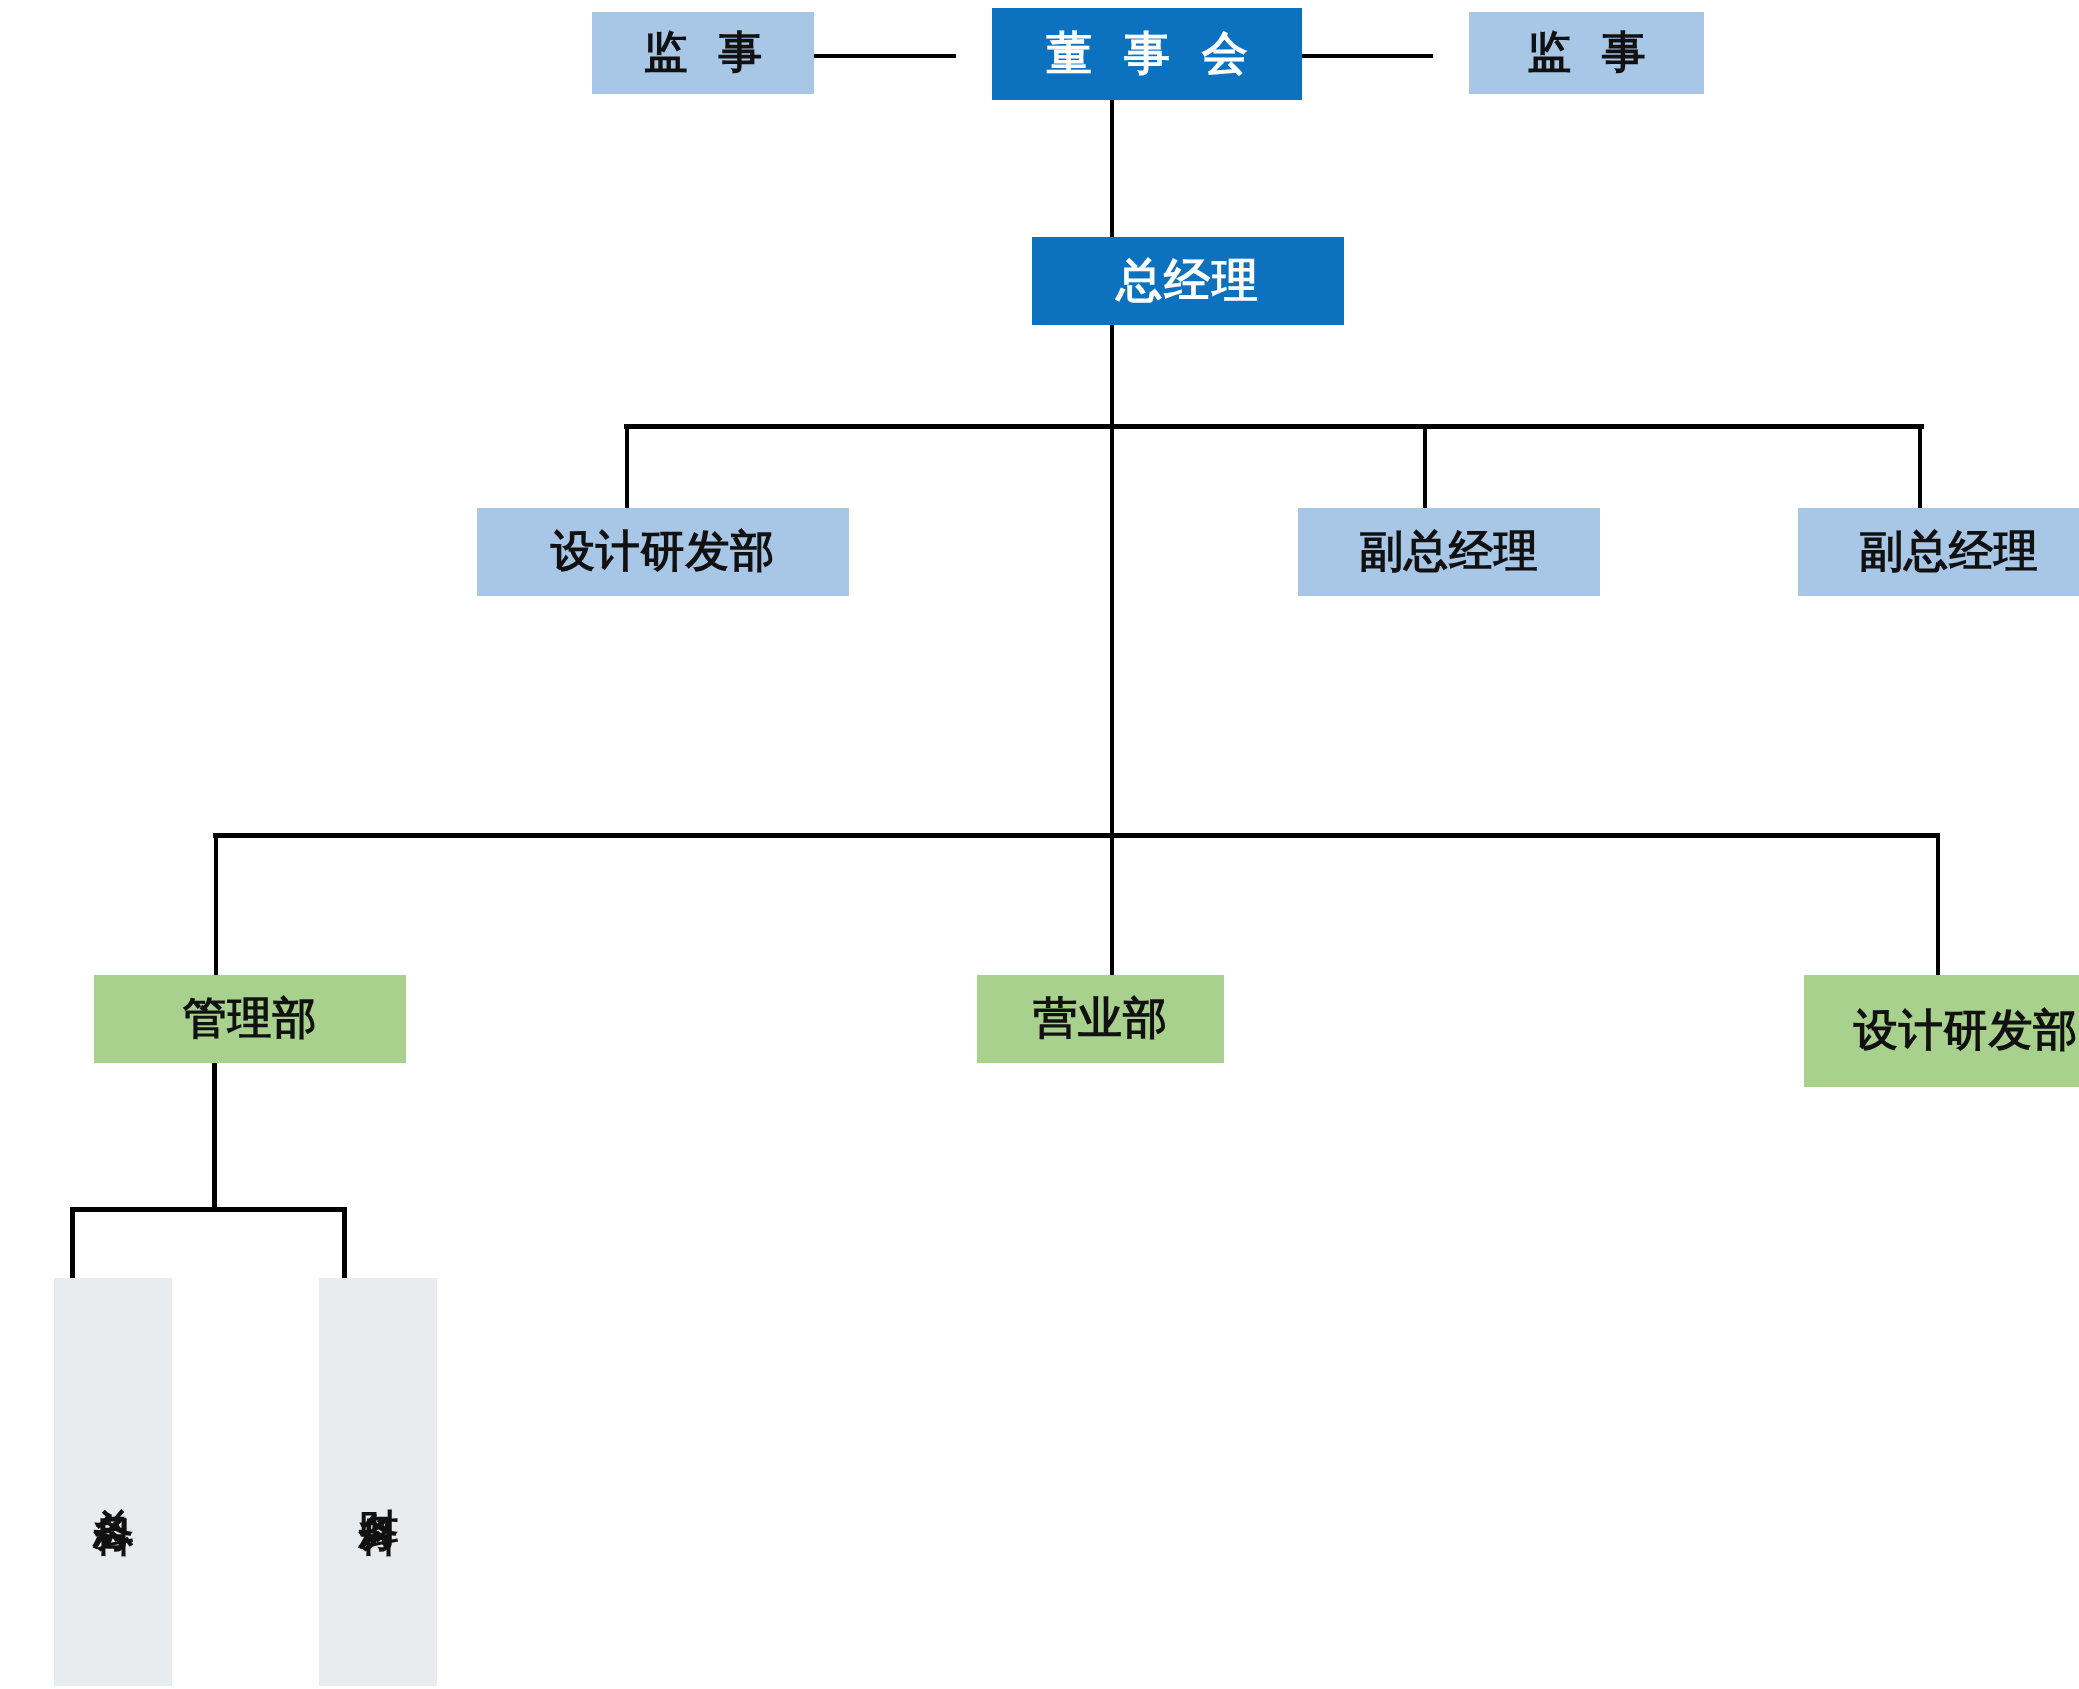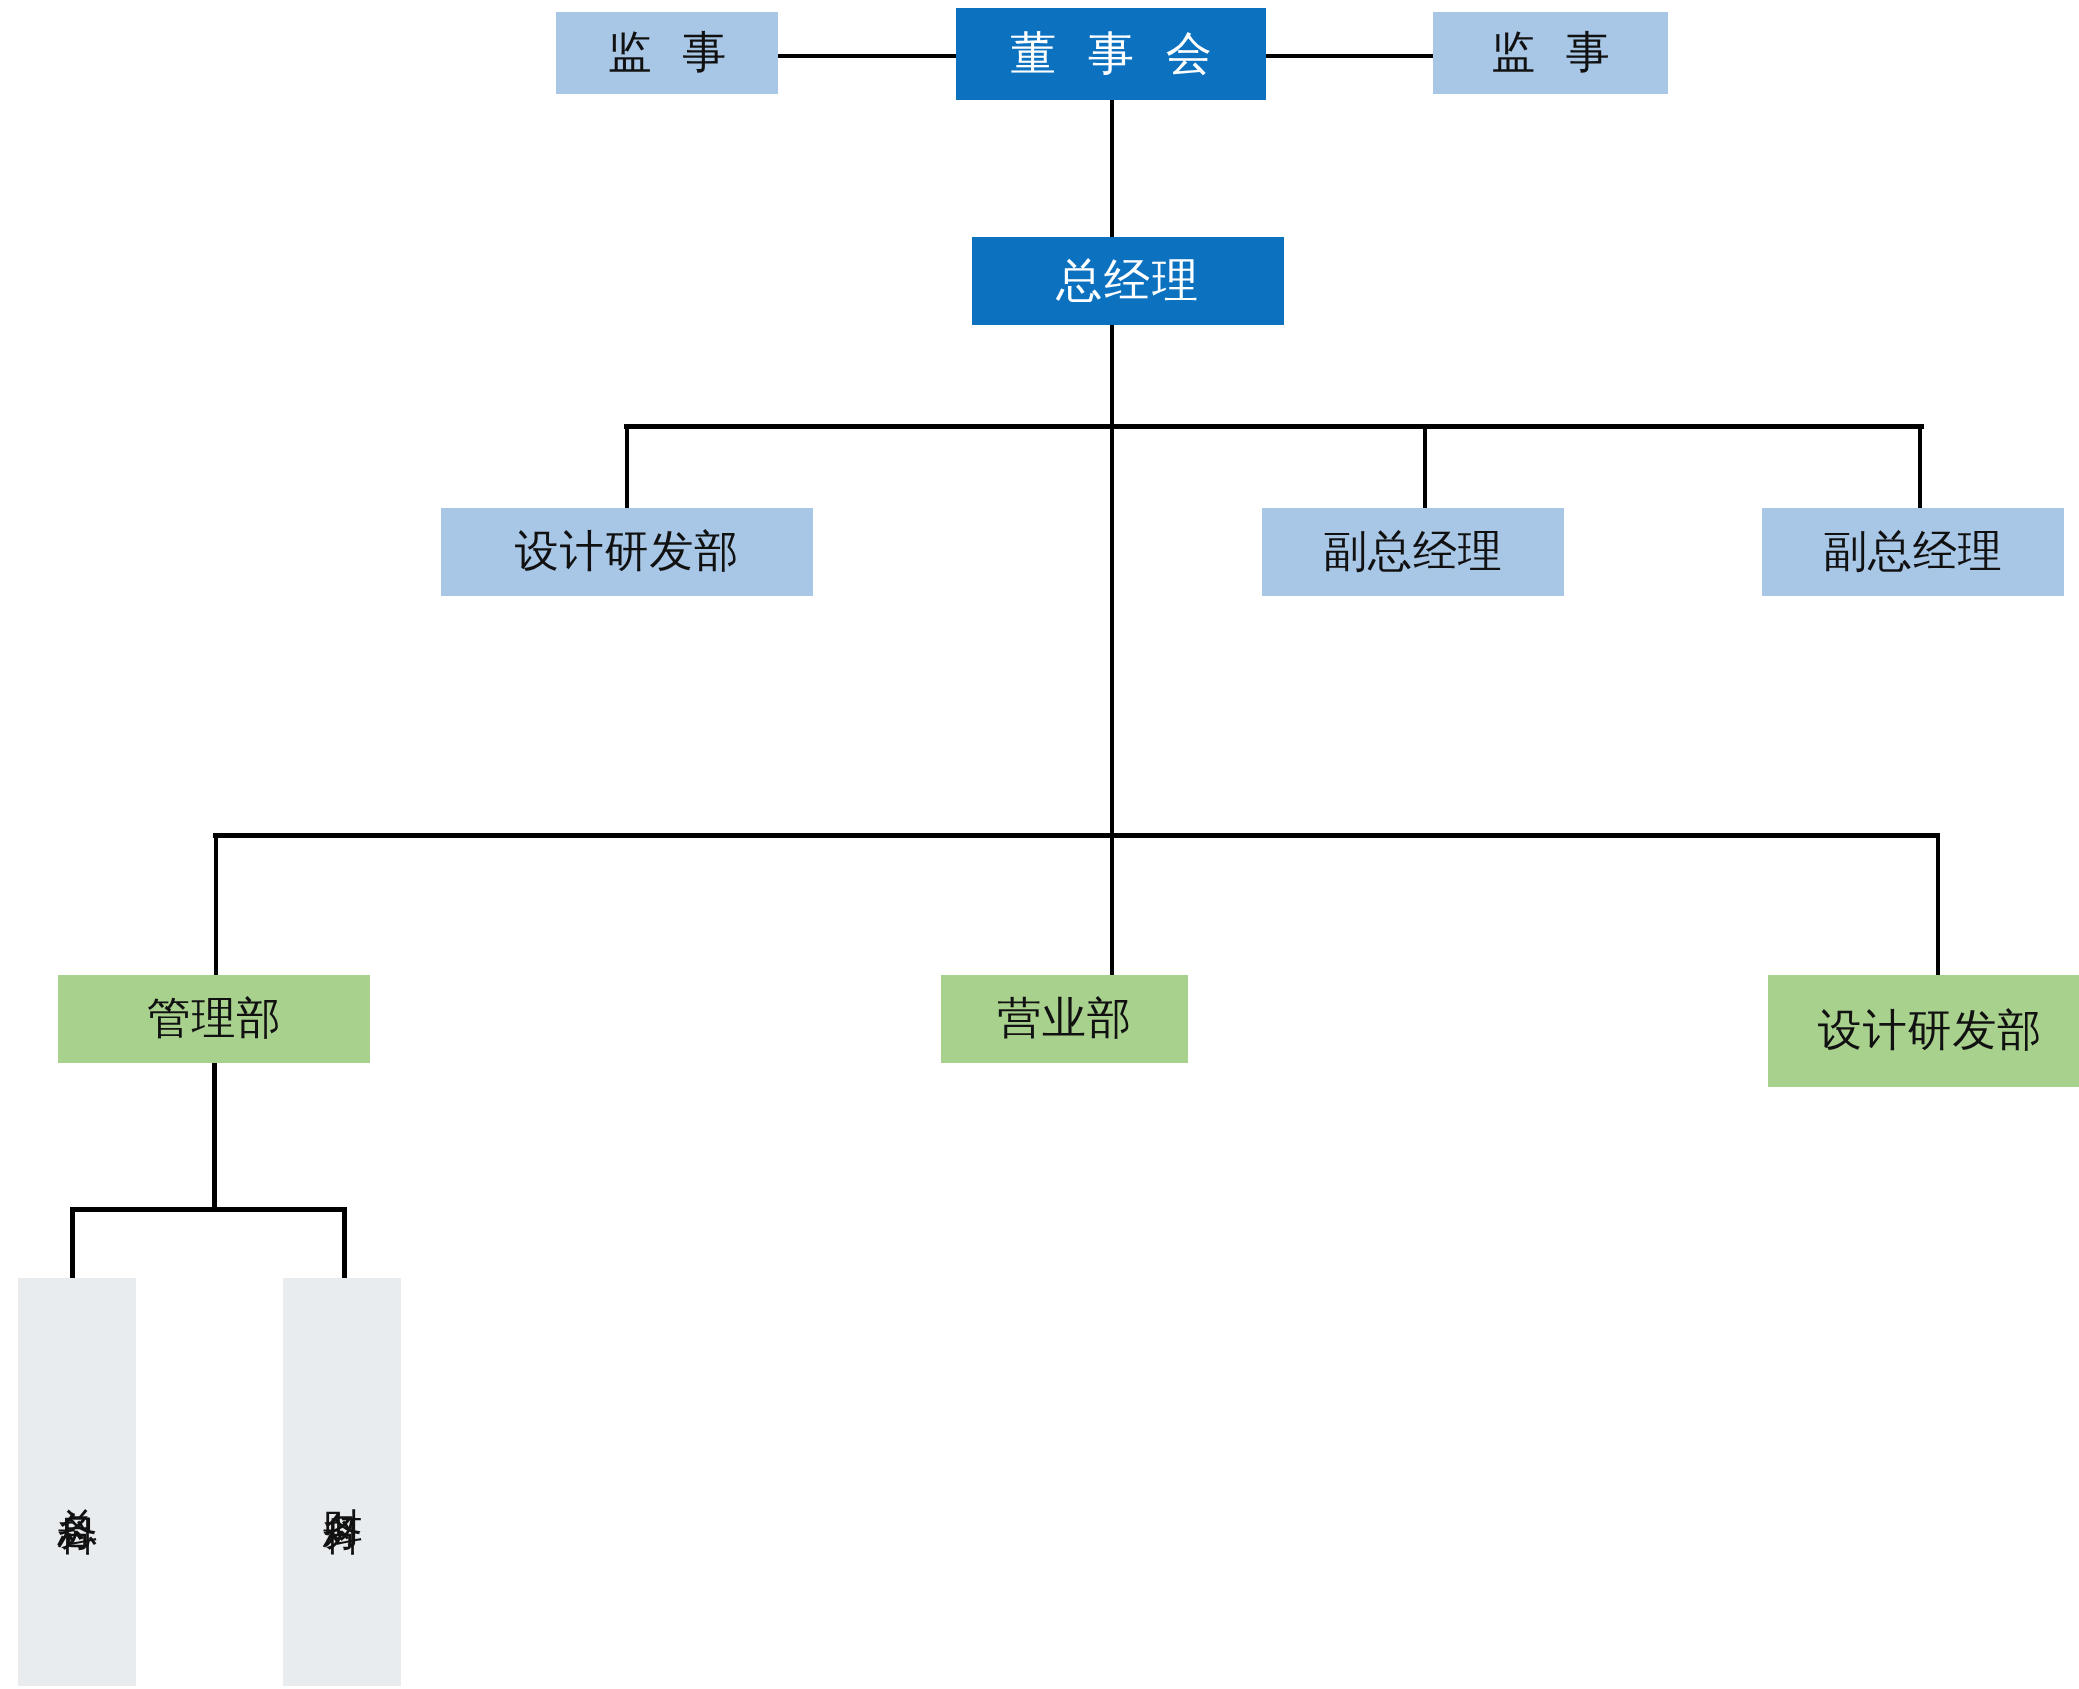--- a/index.html
+++ b/index.html
@@ -20,24 +20,25 @@
 
   
   .node {
     position: absolute;
     box-sizing: border-box;
     display: flex;
     align-items: center;
     justify-content: center;
     text-align: left;
     font-family: "Liberation Serif", "DejaVu Serif", serif;
-    font-weight: 400;
+    font-weight: 700;
     color: #000000;
     line-height: 1.15;
     z-index: 3;
+    margin-left: 36px;
   }
   .node.dark {
     background: #0C72C0;
     color: #ffffff;
   }
   .node.light {
     background: #A8C6E5;
     color: #111111;
   }
   .node.green {
@@ -85,21 +86,21 @@
   <div class="line h" style="left:1265px; top:54px; width:168px;"></div>
 
   <div class="node light t-super" style="left:556px; top:12px; width:222px; height:82px;">监 事</div>
 
   <div class="node dark t-board" style="left:956px; top:8px; width:310px; height:92px;">董 事 会</div>
 
   <div class="node light t-super" style="left:1433px; top:12px; width:235px; height:82px;">监 事</div>
 
   <div class="line v" style="left:1110px; top:96px; width:4px; height:148px;"></div>
 
-  <div class="node dark t-gm" style="left:972px; top:237px; width:312px; height:88px;">总经理</div>
+  <div class="node dark t-gm" style="left:996px; top:237px; width:312px; height:88px;">总经理</div>
 
   <div class="line v" style="left:1110px; top:325px; width:4px; height:512px;"></div>
 
   <div class="line h" style="left:624px; top:424px; width:1300px; height:5px;"></div>
 
   <div class="line thin v" style="left:625px; top:424px; width:4px; height:92px;"></div>
 
   <div class="line thin v" style="left:1423px; top:424px; width:4px; height:92px;"></div>
 
   <div class="line thin v" style="left:1918px; top:424px; width:4px; height:92px;"></div>

